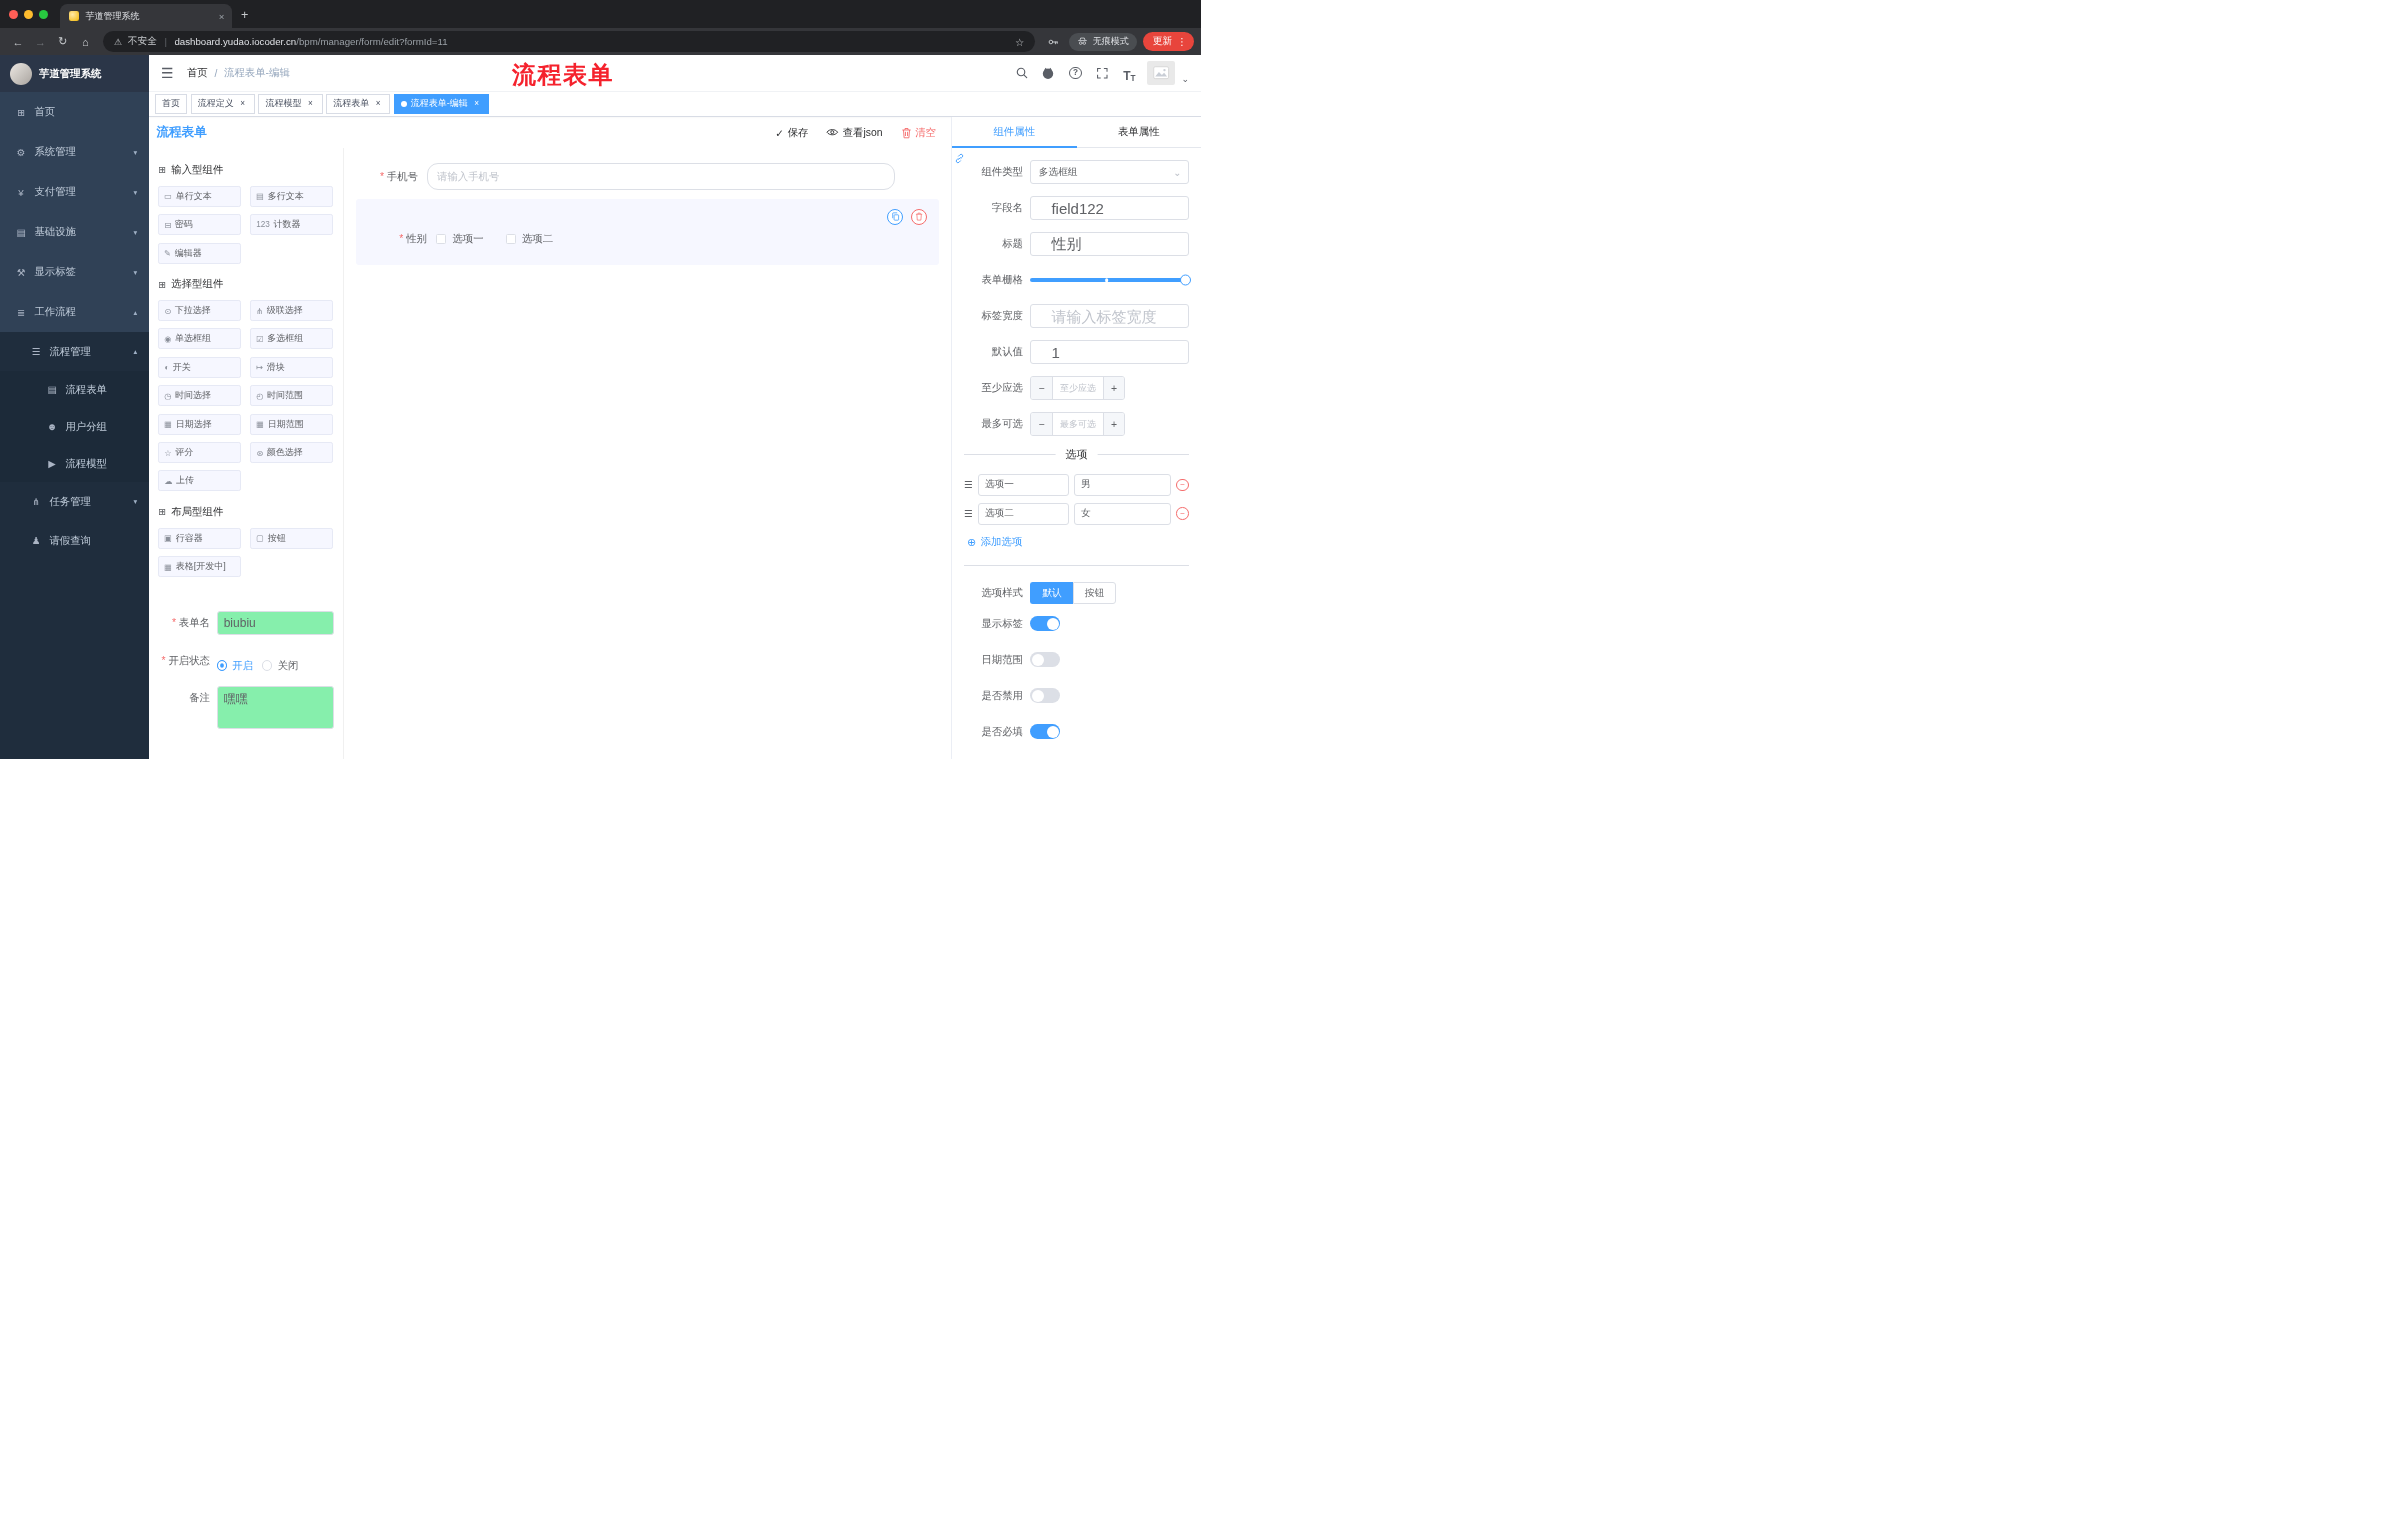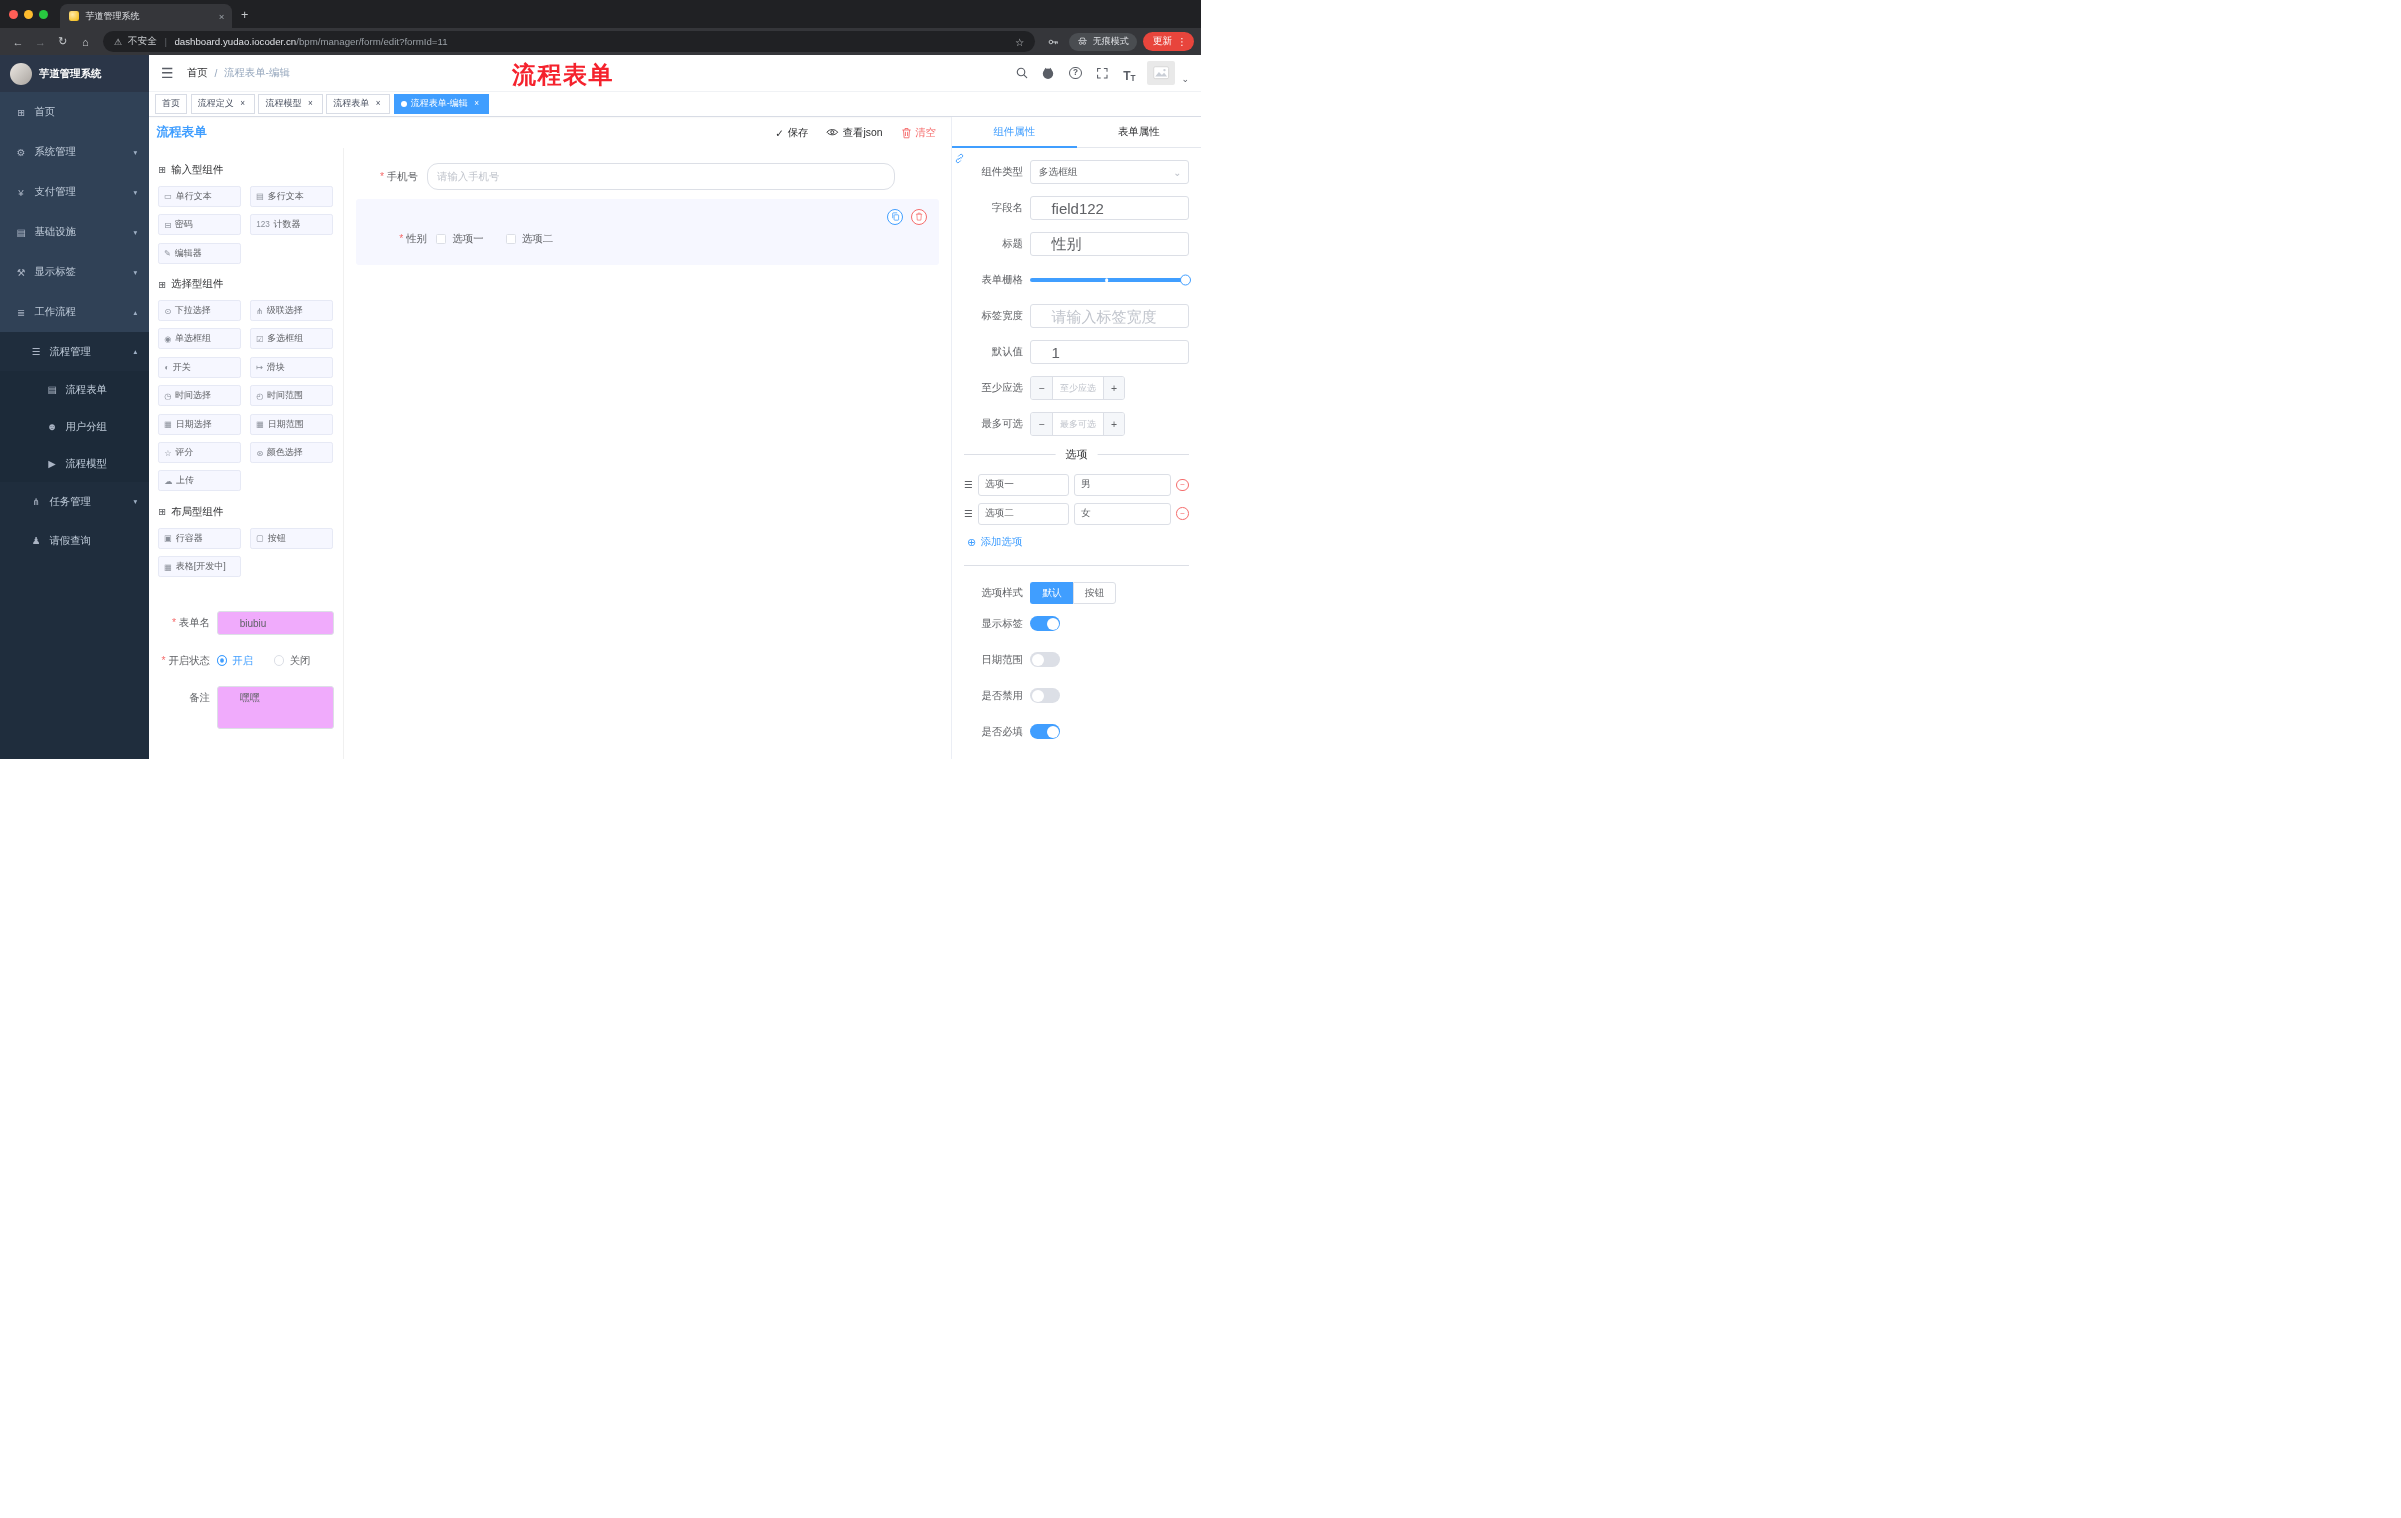--- a/index.html
+++ b/index.html
@@ -89,24 +89,24 @@
 .pgroup-t{display:flex;align-items:center;gap:5.2px;margin:13.4px 0 9px;font-size:10.4px;color:#303133}
 .pgroup-t .gi{font-size:9.7px;color:#606266}
 .pgrid{display:flex;flex-wrap:wrap;gap:7.4px 9px}
 .pitem{width:83px;height:21px;display:flex;align-items:center;gap:3.7px;padding:0 5.2px;background:#f6f7ff;border:0.7px solid #e6e9f5;border-radius:2.2px;font-size:9px;color:#606266;cursor:move;white-space:nowrap;overflow:hidden}
 .pitem .pi{font-size:8.2px;color:#8a8f99;flex-shrink:0}
 .meta{margin-top:34px}
 .mrow{display:flex;align-items:flex-start;margin-bottom:13.4px}
 .mlabel{width:52px;text-align:right;font-size:10.4px;color:#606266;padding-top:5.2px;flex-shrink:0;white-space:nowrap}
 .req::before{content:"* ";color:#f56c6c}
 .mctrl{margin-left:6.7px;flex:1;min-width:0}
-.inp{width:100%;height:24px;border:0.7px solid #dcdfe6;border-radius:3px;padding:0 22px;font-size:10px;color:#606266;background:#f0abfc;outline:none;font-family:inherit}
+.inp{width:100%;height:24px;border:0.7px solid #dcdfe6;border-radius:3px;padding:0 6px;font-size:12px;color:#606266;background:#86efac;outline:none;font-family:inherit}
 .inp::placeholder{color:#c0c4cc}
 textarea.inp{height:43px;padding-top:4.5px;resize:none}
-.radios{display:flex;gap:21px;align-items:center;height:24px}
+.radios{display:flex;gap:9px;align-items:flex-end;height:24px}
 .radio{display:flex;align-items:center;gap:5.2px;font-size:10.4px;color:#606266;cursor:pointer}
 .rdot{width:10.4px;height:10.4px;border-radius:50%;border:0.7px solid #dcdfe6;background:#fff}
 .radio.on{color:#409eff}
 .radio.on .rdot{border-color:#409eff;background:#409eff;box-shadow:inset 0 0 0 2.2px #fff}
 
 
 .canvas{flex:1;padding:15px 12px;overflow:hidden;background:#fff;min-width:0}
 .crow{display:flex;align-items:center}
 .clabel{width:71px;text-align:right;font-size:10.4px;color:#606266;padding-right:9px;flex-shrink:0;white-space:nowrap}
 .cinput{flex:1;max-width:468px;height:27px;border:0.7px solid #dcdfe6;border-radius:11px;padding:0 9px;font-size:10.4px;color:#606266;outline:none;font-family:inherit}

